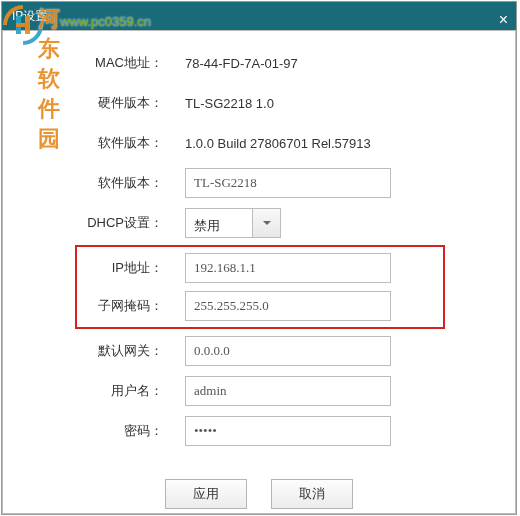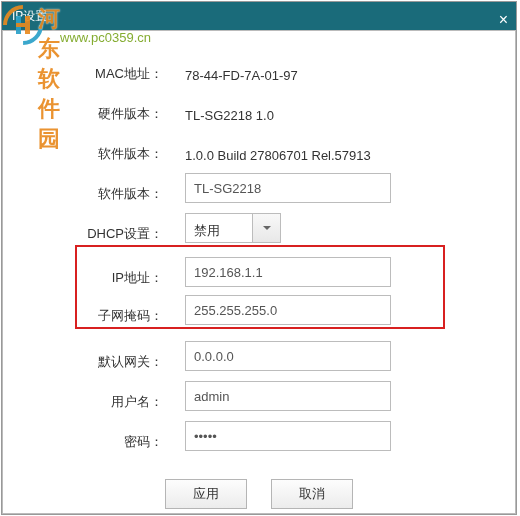--- a/index.html
+++ b/index.html
@@ -2,37 +2,37 @@
 <html><head>
 <meta charset="utf-8">
 <style>
 *{box-sizing:border-box;margin:0;padding:0}
 body{font-family:"Microsoft YaHei",Arial,sans-serif;font-size:13px;color:#333;background:#fff;width:520px;height:516px;position:relative;overflow:hidden}
 .outer{border:1px solid #999;width:516px;height:514px;margin:1px}
 .titlebar{background:#1a6b7a;height:28px;line-height:28px;padding:0 10px;color:#fff;font-size:12px;position:relative}
 .close-x{position:absolute;right:8px;top:4px;color:#fff;font-size:16px;cursor:pointer}
 .inner{padding:12px 10px 10px 10px;height:484px;border:1px solid #bbb;margin:0}
 .form{width:100%}
-.row{display:flex;align-items:flex-end;height:40px}
+.row{display:flex;align-items:center;height:40px}
 .lbl{width:172px;text-align:right;padding-right:4px;color:#333}
 .colon{padding-right:18px}
 .val{color:#333}
-.txt-input{height:30px;width:206px;border:1px solid #bcbcbc;padding:0 8px;font-size:13px;color:#555;font-family:Liberation Sans, sans-serif}
+.txt-input{height:30px;width:206px;border:1px solid #bcbcbc;padding:0 8px;font-size:13px;color:#555;font-family:Liberation Serif, serif}
 .sel-wrap{display:flex}
 .sel-btn{height:30px;width:68px;border:1px solid #bcbcbc;padding:8px 8px;background:#fff;text-align:left;font-size:13px;color:#333}
 .sel-arrow{height:30px;width:28px;border:1px solid #bcbcbc;border-left:none;background:linear-gradient(#f8f8f8,#e8e8e8);display:flex;align-items:center;justify-content:center;cursor:pointer}
 .sel-arrow svg{width:10px;height:10px;fill:#666}
 .hlbox{border:2px solid #d82020;margin:2px 60px 2px 62px;padding:2px 0}
 .hlbox .row{height:38px}
 .hlbox .lbl{width:108px}
 .btnbar{display:flex;justify-content:center;gap:24px;margin-top:28px}
 .btn{width:82px;height:30px;border:1px solid #b5b5b5;background:linear-gradient(#fdfdfd,#ececec);font-size:13px;color:#333;cursor:pointer;font-family:inherit}
 .wm{position:absolute;top:2px;left:2px;pointer-events:none;opacity:0.92}
 .wm-txt1{color:#e98a1f;font-weight:bold;font-size:22px;position:absolute;top:2px;left:36px;text-shadow:0 0 2px #fff}
-.wm-txt2{color:#7aa51f;font-size:13px;position:absolute;top:28px;left:58px;text-shadow:0 0 2px #fff}
+.wm-txt2{color:#7aa51f;font-size:13px;position:absolute;top:12px;left:58px;text-shadow:0 0 2px #fff}
 .wm-logo{width:42px;height:42px;position:absolute;top:2px;left:0}
 </style>
 </head>
 <body>
 
 <div class="outer">
   <div class="titlebar">
     <span>IP设置</span>
     <span class="close-x">×</span>
   </div>

